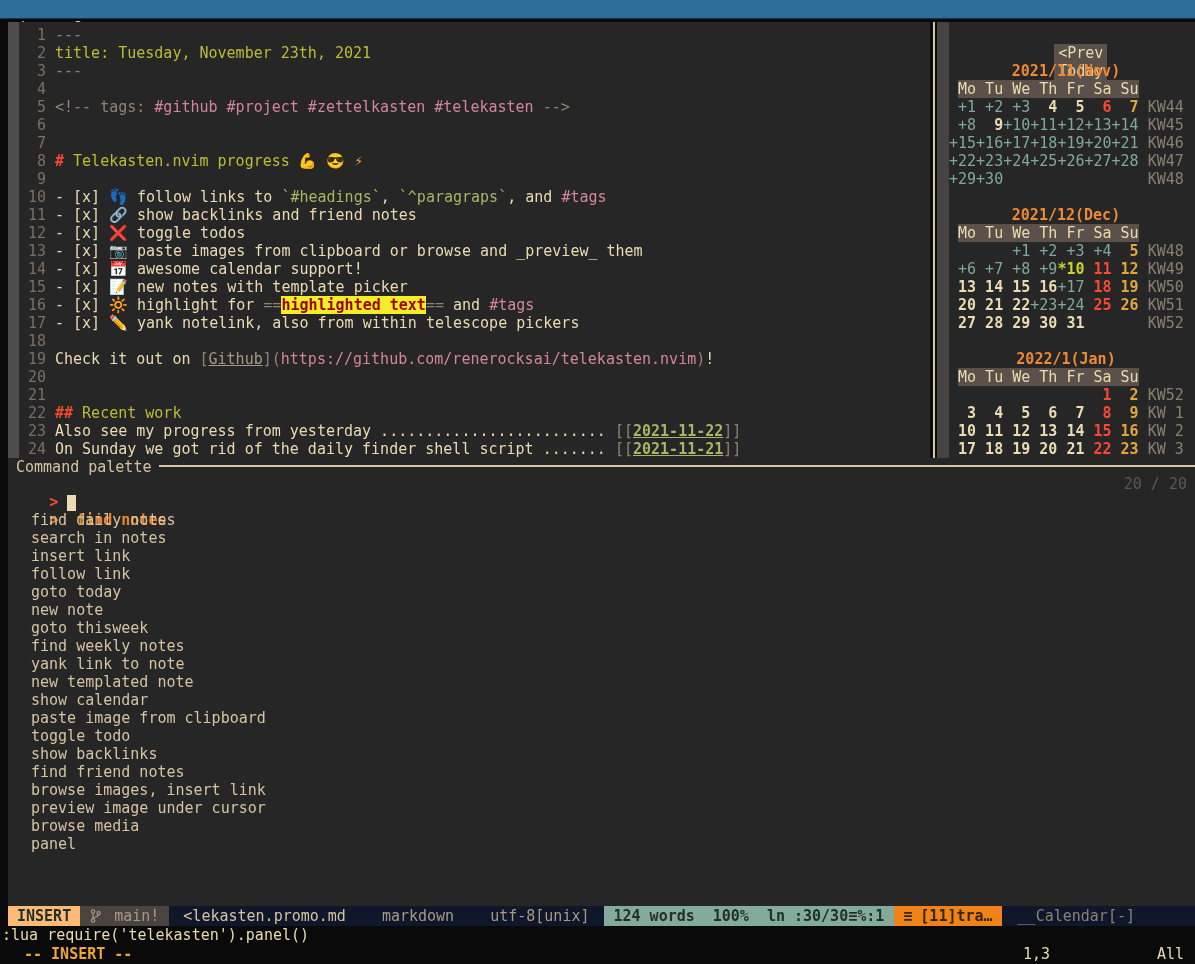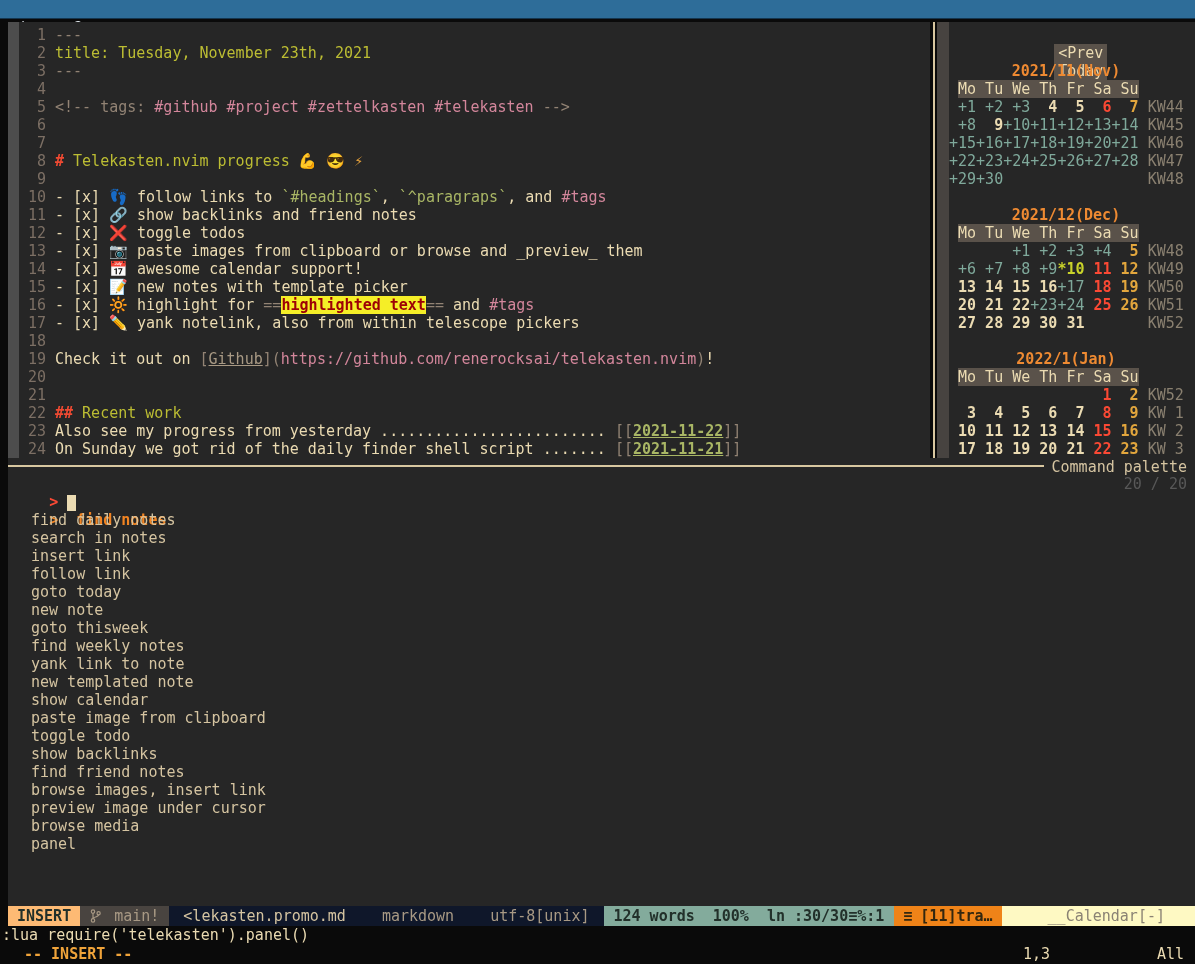--- a/index.html
+++ b/index.html
@@ -47,21 +47,21 @@
   .chdr{background:#5a524a;color:#ebdbb2}
   .c-noted{color:#7fa99b}
   .c-plain{color:#ebdbb2;font-weight:bold}
   .c-sat{color:#fb4934;font-weight:bold}
   .c-sun{color:#e2a63d;font-weight:bold}
   .c-today{color:#c9d32a;font-weight:bold}
   .ckw{color:#8a8070}
 
   
   .palette{position:absolute;top:458px;left:8px;width:1187px;height:448px;background:#262626}
-  .psep{position:relative;height:17px;text-align:right}
+  .psep{position:relative;height:17px;text-align:left}
   .psep .hline{position:absolute;top:7px;left:0;right:0;height:2px;background:#d8c7a0}
   .psep .plabel{position:relative;display:inline-block;background:#262626;padding:0 8px;
     color:#d5c4a1;line-height:17px}
   .prow{position:relative;height:18px;line-height:18px;padding-left:5px;white-space:pre}
   .pmark{color:#fb4934;font-weight:bold}
   .pcursor{display:inline-block;width:9px;height:16px;background:#ebdbb2;vertical-align:middle;margin-left:9px}
   .pcount{position:absolute;right:8px;top:0;color:#585858}
   .psel{height:18px;line-height:18px;padding-left:5px;white-space:pre}
   .psel .smark{color:#f28422;font-weight:bold}
   .psel .slabel{color:#f28422;font-weight:bold;margin-left:18px}
@@ -69,21 +69,21 @@
 
   
   .sl{position:absolute;top:906px;left:0;width:1195px;height:20px;line-height:20px;
     display:flex;background:#0a0a0a;white-space:pre;font-size:15px}
   .sl-mode{margin-left:8px;background:#fdba74;color:#22302a;font-weight:bold;padding:0 9px}
   .sl-branch{background:#494440;color:#a89984;padding:0 10px;display:flex;align-items:center;gap:13px}
   .sl-mid{flex:1;background:#0f172a;padding:0 14px;color:#a89984;display:flex;gap:36px}
   .sl-file{color:#d5c4a1}
   .sl-words{background:#83ab9c;color:#22302a;font-weight:bold;padding:0 10px;display:flex;gap:18px;align-items:flex-end}
   .sl-tabs{background:#ef8318;color:#33270f;font-weight:bold;padding:0 9px;display:flex;gap:8px;align-items:center}
-  .sl-cal{width:275px;box-sizing:border-box;background:#fef9c3;color:#8a8274;padding-left:46px}
+  .sl-cal{width:275px;box-sizing:border-box;background:#0f172a;color:#8a8274;padding-left:16px}
 
   
   .cmdline{position:absolute;top:926px;left:0;width:1195px;height:18px;line-height:18px;
     padding-left:2px;color:#ebdbb2;white-space:pre}
   .bottom{position:absolute;top:944px;left:0;width:1195px;height:20px;line-height:20px;background:#0a0a0a}
   .bmode{padding-left:24px;color:#efa33a;font-weight:bold;white-space:pre}
   .bpos{position:absolute;left:1023px;top:0;color:#ebdbb2}
   .ball{position:absolute;left:1157px;top:0;color:#ebdbb2}
 </style>
 </head>

